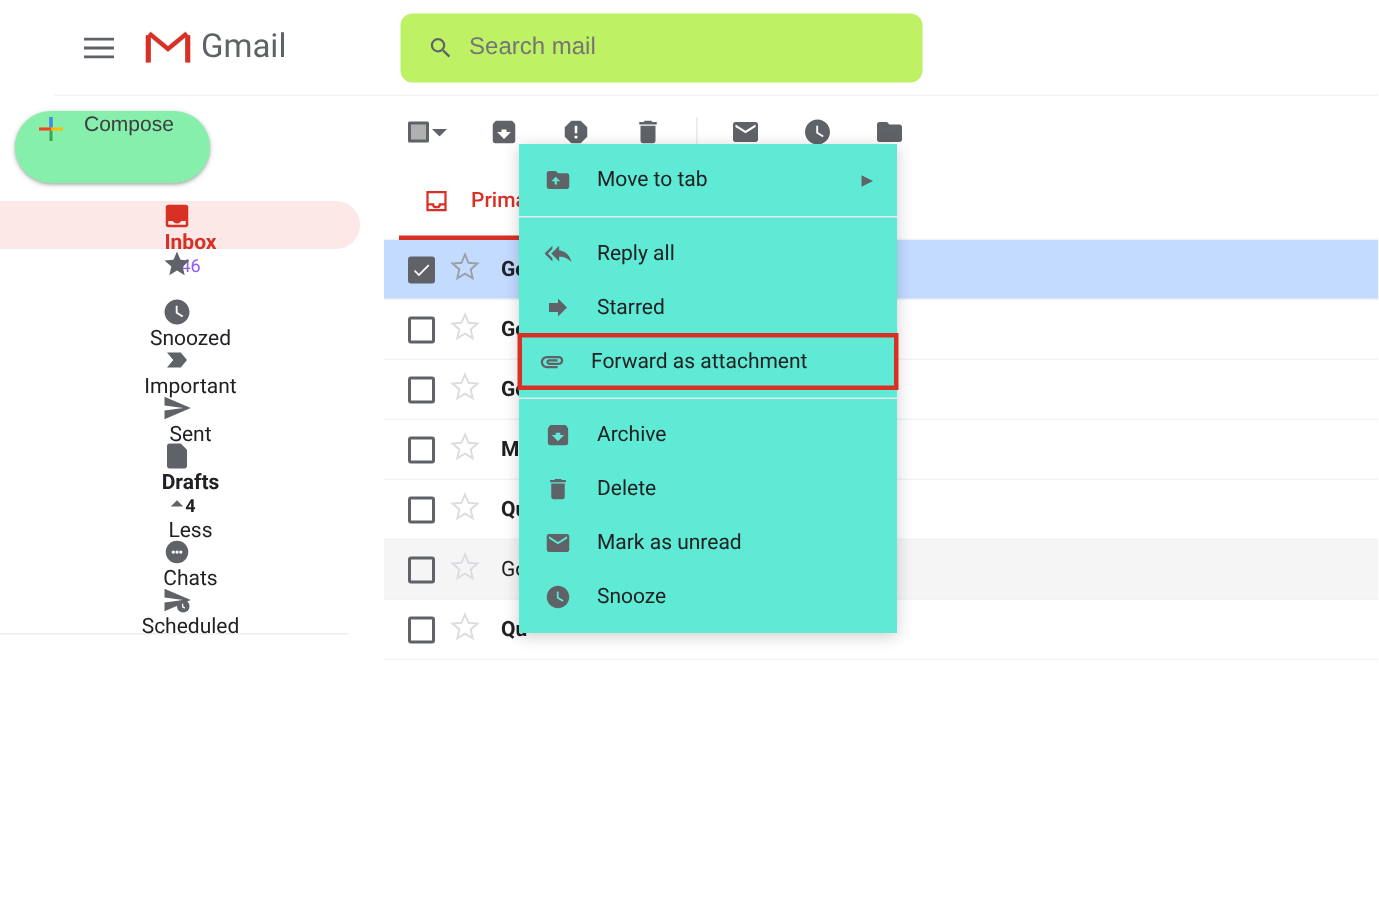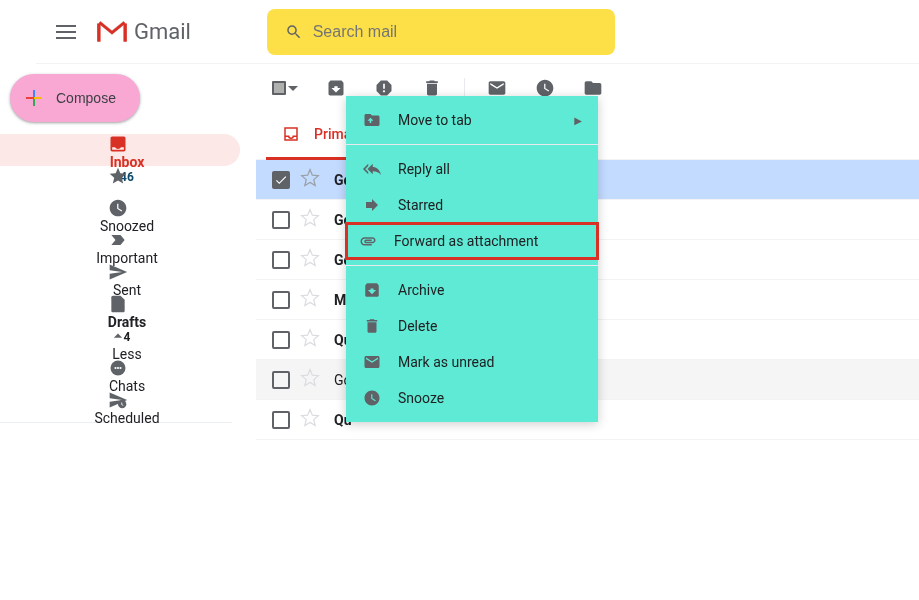--- a/index.html
+++ b/index.html
@@ -42,21 +42,21 @@
     }
     .gmail-logo {
       width: 32px;
       height: 24px;
     }
     .search-wrap {
       flex: 0 0 auto;
       width: 348px;
     }
     .search-box {
-      background: #fde047;
+      background: #bef264;
       border-radius: 8px;
       display: flex;
       align-items: center;
       height: 46px;
       padding: 0 8px;
       width: 100%;
     }
     .search-box svg { margin: 0 10px; }
     .search-input {
       background: transparent;
@@ -69,27 +69,27 @@
     .main-area {
       display: flex;
       height: calc(600px - 64px);
     }
     .sidebar {
       width: 256px;
       padding-top: 10px;
       flex-shrink: 0;
     }
     .compose-btn {
-      background: #f9a8d4;
+      background: #86efac;
       border: none;
       border-radius: 24px;
       height: 48px;
       box-shadow: 0 1px 2px 0 rgba(60,64,67,.3), 0 1px 3px 1px rgba(60,64,67,.15);
       display: flex;
-      align-items: center;
+      align-items: flex-start;
       padding: 0 24px 0 12px;
       margin: 0 0 12px 10px;
       cursor: pointer;
       font-size: 14px;
       font-weight: 500;
       color: #3c4043;
       gap: 10px;
     }
     .nav-list { list-style: none; }
     .nav-item {
@@ -116,21 +116,21 @@
       height: 20px;
       margin-right: 18px;
       display: flex;
       align-items: center;
       justify-content: center;
     }
     .nav-item .nav-label { flex: 1; }
     .nav-item .nav-count {
       font-size: 12px;
     }
-    .nav-item.active .nav-count { color: #0c4a6e; font-weight: 700; }
+    .nav-item.active .nav-count { color: #8b5cf6; font-weight: 400; }
     .content {
       flex: 1;
       border-left: 0;
       position: relative;
     }
     .toolbar {
       display: flex;
       align-items: center;
       height: 48px;
       padding: 0 16px;

